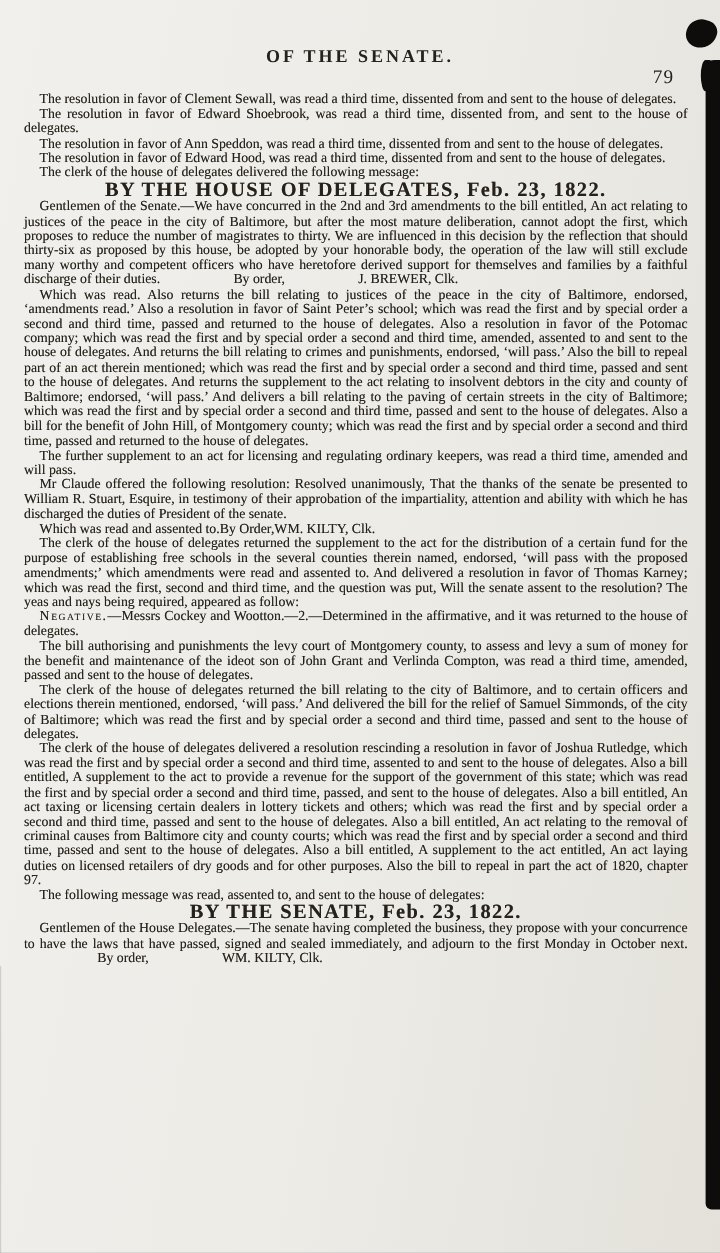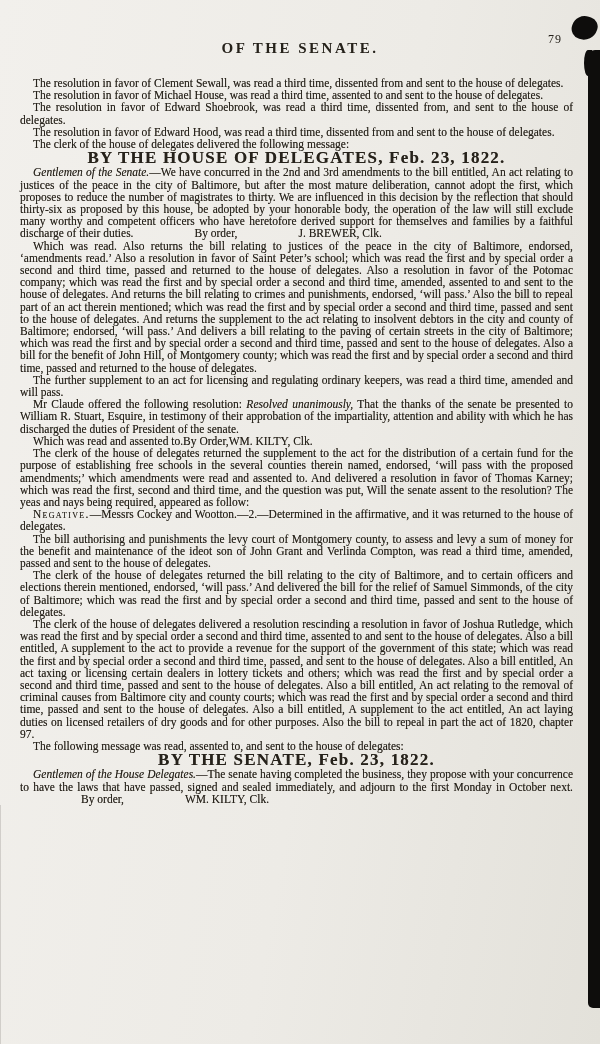--- a/index.html
+++ b/index.html
@@ -24,22 +24,22 @@
   .page-header { position: relative; padding-top: 40px; }
   .page-title {
     text-align: center;
     font-size: 15px;
     font-weight: bold;
     letter-spacing: 2.5px;
     color: var(--ink);
   }
   .page-number {
     position: absolute;
-    top: 32px; right: 38px;
-    font-size: 12px;
+    top: 56px; right: 38px;
+    font-size: 16px;
     letter-spacing: 1px;
   }
   
   .document-body {
     margin: 20px 27px 0 20px;
     font-size: 11.5px;
     line-height: 12.2px;
     text-align: justify;
     color: var(--ink);
     text-shadow: 0 0 0.5px rgba(45, 38, 28, 0.55);
@@ -52,21 +52,21 @@
     font-weight: 600;
     font-size: 17px;
     margin: 2px 0;
   }
   .para.sigline {
     display: flex;
     text-indent: 0;
   }
   .para.sigline span:first-child { padding-left: 13px; }
   .para.sigline span:last-child { padding-right: 6px; }
-  .seg.italic { font-style: italic; }
+  .seg.italic { }
   .seg.smallcaps { font-variant: small-caps; letter-spacing: 1.3px; }
   .seg.sig { display: inline-block; margin-left: 48px; white-space: nowrap; }
   
   .artifact { position: absolute; background: #0e0d0c; }
   .gutter-bar {
     top: 50px; right: 0;
     width: 12px; height: 958px;
     border-radius: 7px 0 0 5px;
   }
   .gutter-bar::before {
@@ -94,22 +94,22 @@
 
 <div class="page">
 
   <header class="page-header">
     <div class="page-title">OF THE SENATE.</div>
     <div class="page-number">79</div>
   </header>
 
   <main class="document-body">
       <p class="para body"><span class="seg">The resolution in favor of Clement Sewall, was read a third time, dissented from and sent to the house of delegates.</span></p>
-      <p class="para body"><span class="seg">The resolution in favor of Michael House, was read a third time, assented to and sent to the house of delegates.</span></p>
       <p class="para body"><span class="seg">The resolution in favor of Edward Shoebrook, was read a third time, dissented from, and sent to the house of delegates.</span></p>
+      <p class="para body"><span class="seg">The resolution in favor of Ann Speddon, was read a third time, dissented from and sent to the house of delegates.</span></p>
       <p class="para body"><span class="seg">The resolution in favor of Edward Hood, was read a third time, dissented from and sent to the house of delegates.</span></p>
       <p class="para body"><span class="seg">The clerk of the house of delegates delivered the following message:</span></p>
       <p class="para heading"><span class="seg">BY THE HOUSE OF DELEGATES, Feb. 23, 1822.</span></p>
       <p class="para body"><span class="seg italic">Gentlemen of the Senate.</span><span class="seg">—We have concurred in the 2nd and 3rd amendments to the bill entitled, An act relating to justices of the peace in the city of Baltimore, but after the most mature deliberation, cannot adopt the first, which proposes to reduce the number of magistrates to thirty. We are influenced in this decision by the reflection that should thirty-six as proposed by this house, be adopted by your honorable body, the operation of the law will still exclude many worthy and competent officers who have heretofore derived support for themselves and families by a faithful discharge of their duties.</span><span class="seg sig">By order,</span><span class="seg sig">J. BREWER, Clk.</span></p>
       <p class="para body"><span class="seg">Which was read. Also returns the bill relating to justices of the peace in the city of Baltimore, endorsed, ‘amendments read.’ Also a resolution in favor of Saint Peter’s school; which was read the first and by special order a second and third time, passed and returned to the house of delegates. Also a resolution in favor of the Potomac company; which was read the first and by special order a second and third time, amended, assented to and sent to the house of delegates. And returns the bill relating to crimes and punishments, endorsed, ‘will pass.’ Also the bill to repeal part of an act therein mentioned; which was read the first and by special order a second and third time, passed and sent to the house of delegates. And returns the supplement to the act relating to insolvent debtors in the city and county of Baltimore; endorsed, ‘will pass.’ And delivers a bill relating to the paving of certain streets in the city of Baltimore; which was read the first and by special order a second and third time, passed and sent to the house of delegates. Also a bill for the benefit of John Hill, of Montgomery county; which was read the first and by special order a second and third time, passed and returned to the house of delegates.</span></p>
       <p class="para body"><span class="seg">The further supplement to an act for licensing and regulating ordinary keepers, was read a third time, amended and will pass.</span></p>
       <p class="para body"><span class="seg">Mr Claude offered the following resolution: </span><span class="seg italic">Resolved unanimously,</span><span class="seg"> That the thanks of the senate be presented to William R. Stuart, Esquire, in testimony of their approbation of the impartiality, attention and ability with which he has discharged the duties of President of the senate.</span></p>
       <p class="para sigline">
         <span class="seg">Which was read and assented to.</span>
         <span class="seg">By Order,</span>

